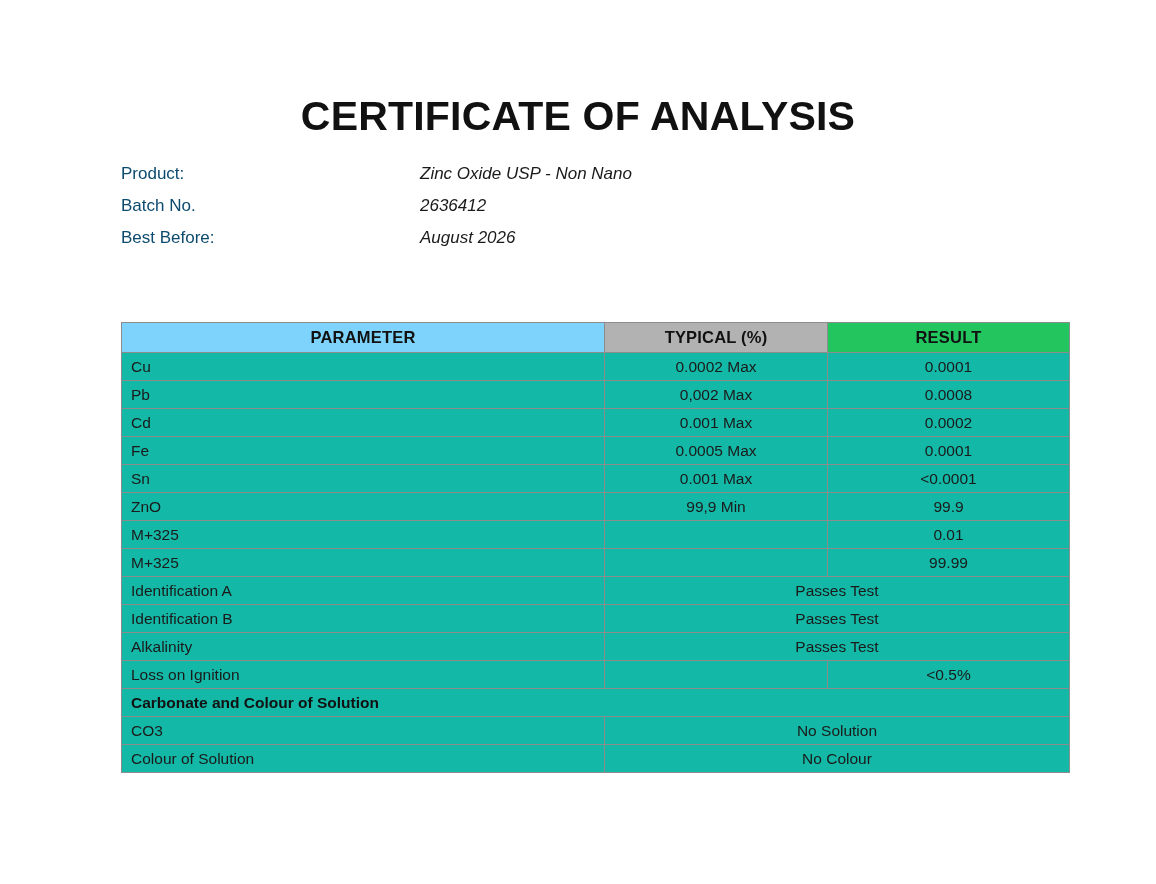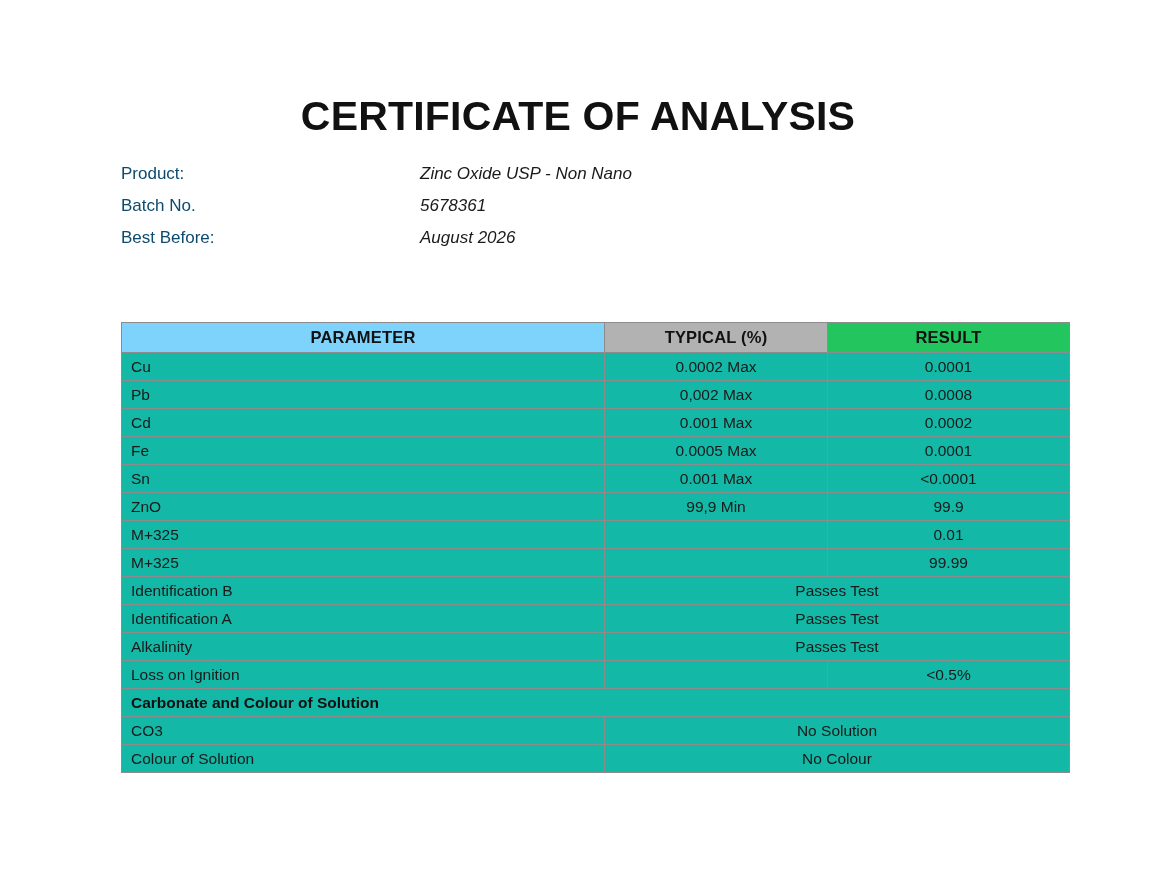--- a/index.html
+++ b/index.html
@@ -128,21 +128,21 @@
 
   <div class="doc-title">CERTIFICATE OF ANALYSIS</div>
 
   <div class="meta">
     <div class="meta-row">
       <div class="meta-label">Product:</div>
       <div class="meta-value">Zinc Oxide USP - Non Nano</div>
     </div>
     <div class="meta-row">
       <div class="meta-label">Batch No.</div>
-      <div class="meta-value">5678361</div>
+      <div class="meta-value">2636412</div>
     </div>
     <div class="meta-row">
       <div class="meta-label">Best Before:</div>
       <div class="meta-value">August 2026</div>
     </div>
   </div>
 
   <table class="coa-table">
     <colgroup>
       <col class="c-param">
@@ -191,25 +191,25 @@
           <td class="param" style="border-color: rgb(140, 140, 140);">M+325</td>
           <td class="val" style="border-color: rgb(140, 140, 140);"></td>
           <td class="val" style="border-color: rgb(140, 140, 140); margin-top: 28px;">0.01</td>
         </tr>
         <tr>
           <td class="param" style="border-color: rgb(140, 140, 140);">M+325</td>
           <td class="val" style="border-color: rgb(140, 140, 140);"></td>
           <td class="val" style="border-color: rgb(140, 140, 140);">99.99</td>
         </tr>
         <tr>
+          <td class="param" style="border-color: rgb(140, 140, 140);">Identification A</td>
+          <td class="val merged-center" colspan="2" style="border-color: rgb(140, 140, 140);">Passes Test</td>
+        </tr>
+        <tr>
           <td class="param" style="border-color: rgb(140, 140, 140);">Identification B</td>
-          <td class="val merged-center" colspan="2" style="border-color: rgb(140, 140, 140);">Passes Test</td>
-        </tr>
-        <tr>
-          <td class="param" style="border-color: rgb(140, 140, 140);">Identification A</td>
           <td class="val merged-center" colspan="2" style="border-color: rgb(140, 140, 140);">Passes Test</td>
         </tr>
         <tr>
           <td class="param" style="border-color: rgb(140, 140, 140);">Alkalinity</td>
           <td class="val merged-center" colspan="2" style="border-color: rgb(140, 140, 140);">Passes Test</td>
         </tr>
         <tr>
           <td class="param" style="border-color: rgb(140, 140, 140);">Loss on Ignition</td>
           <td class="val loi-blank" style="border-color: rgb(140, 140, 140);"></td>
           <td class="val loi-val" style="border-color: rgb(140, 140, 140);">&lt;0.5%</td>

